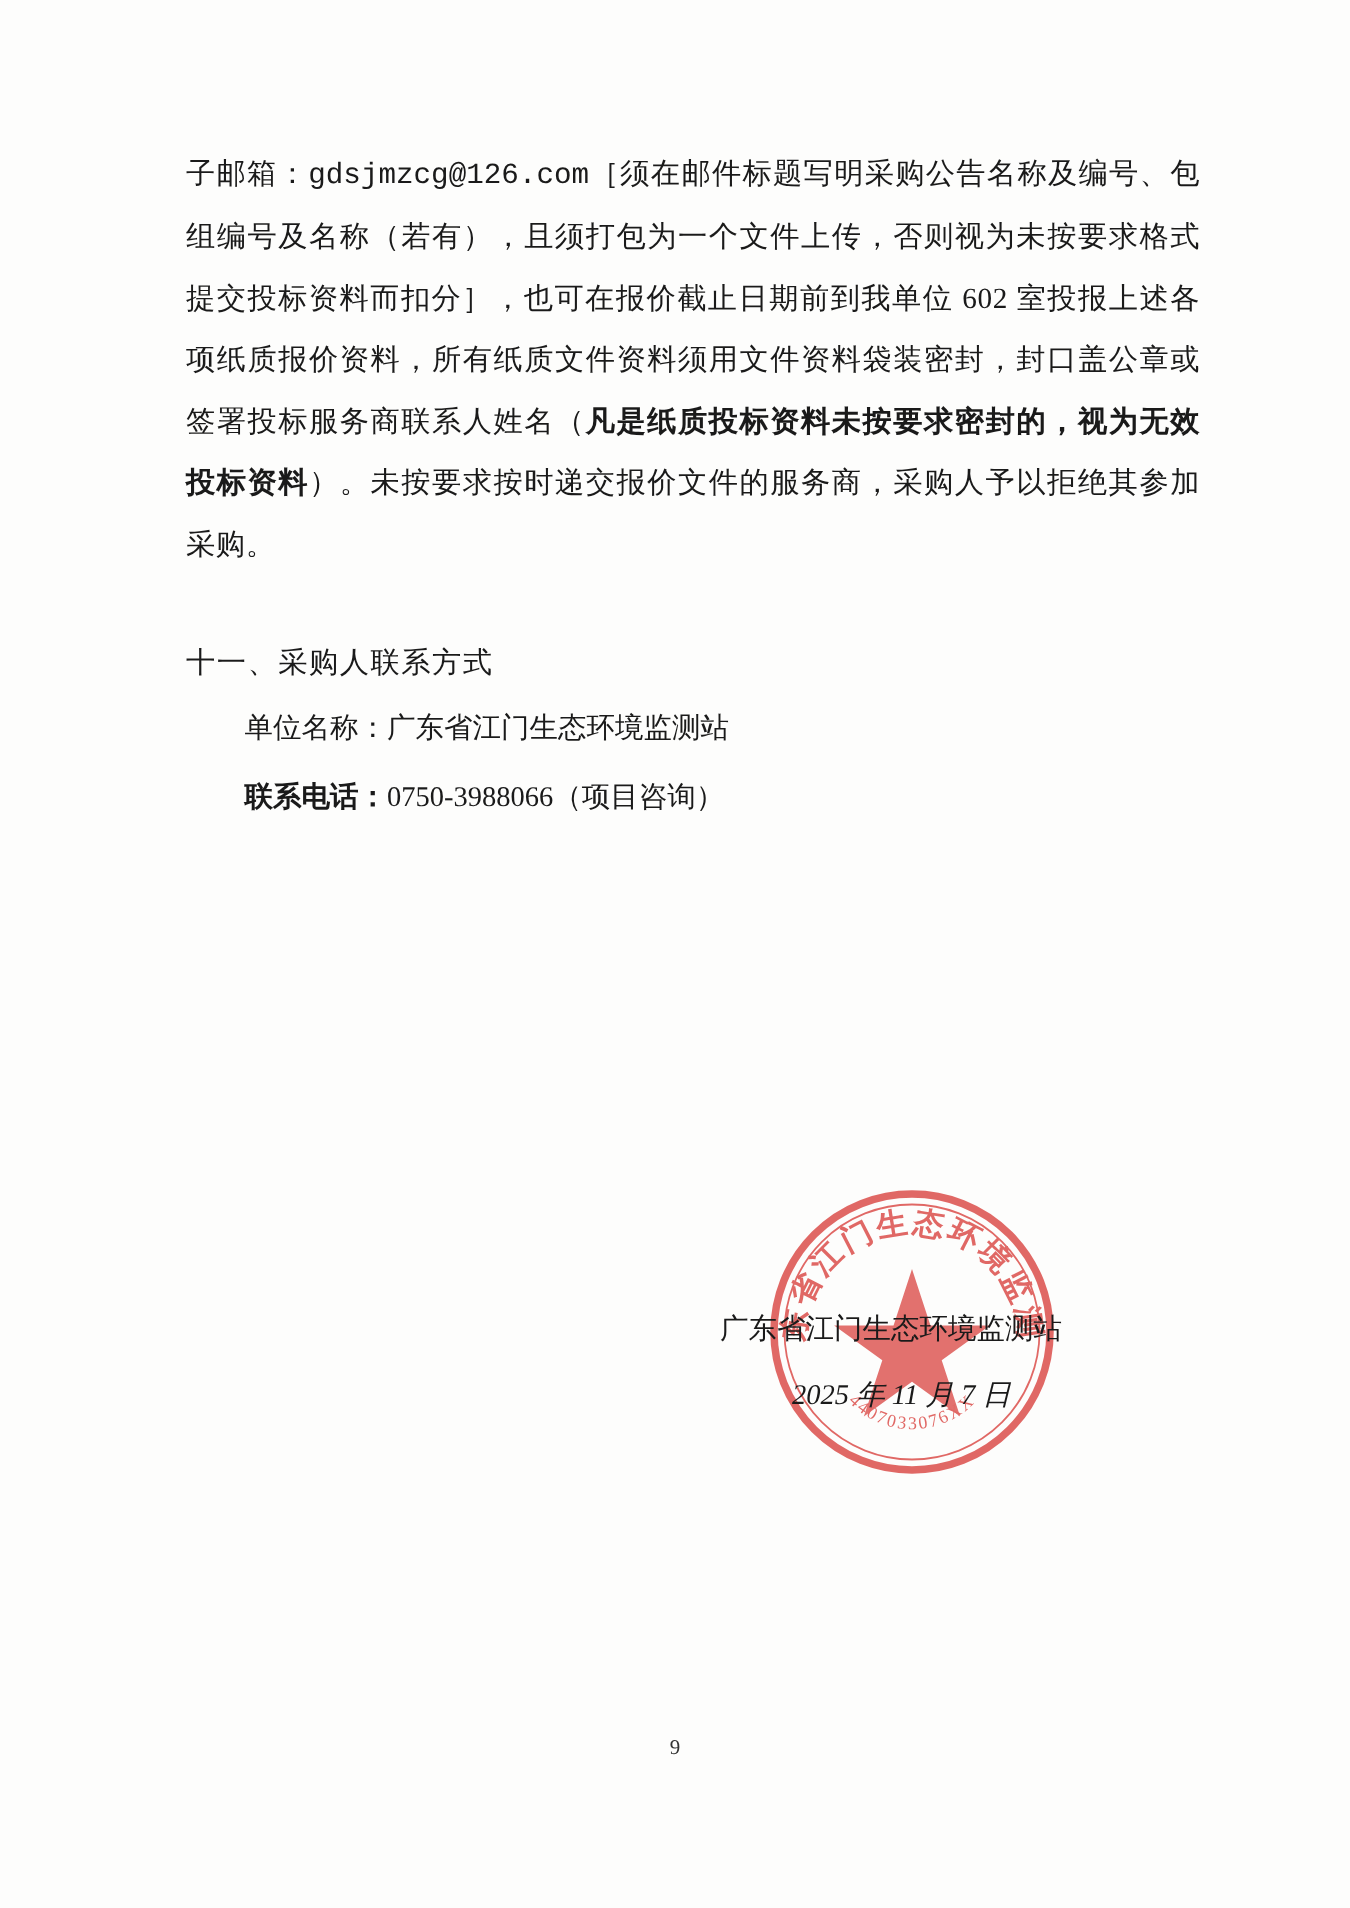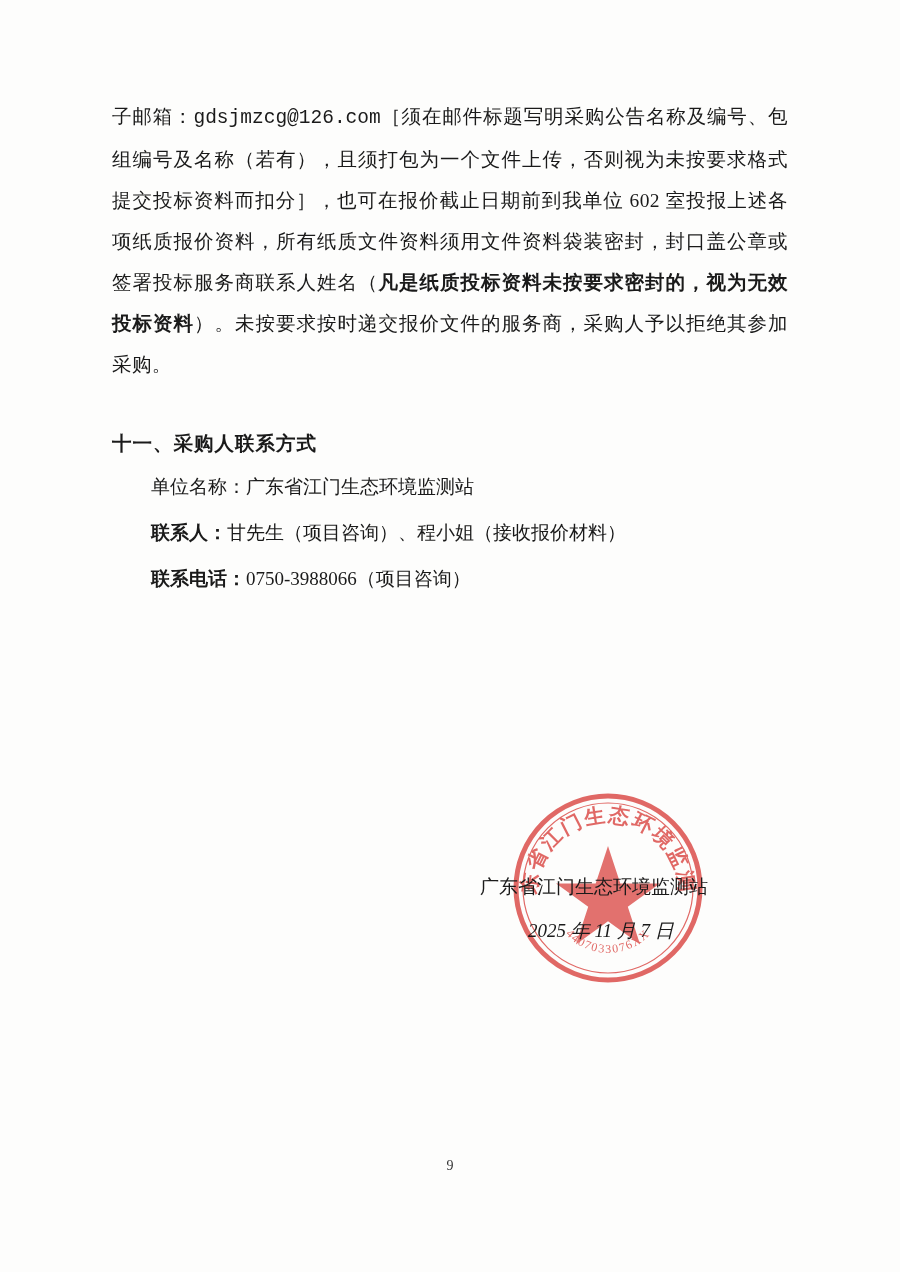--- a/index.html
+++ b/index.html
@@ -16,21 +16,21 @@
     overflow: hidden;
   }
   .page {
     position: relative;
     width: 900px;
     height: 1272px;
     background: #fdfdfc;
   }
   .content {
     position: absolute;
-    left: 112px;
+    left: 124px;
     top: 96px;
     width: 676px;
   }
   .para {
     font-size: 19.5px;
     line-height: 41px;
     text-align: justify;
     text-justify: inter-ideograph;
     letter-spacing: 0.4px;
     margin: 0;
@@ -43,21 +43,21 @@
   }
   .mono {
     font-family: "Liberation Mono", monospace;
     letter-spacing: 0;
   }
   .para-indent {
     text-indent: 39px;
   }
   .section-head {
     font-size: 19.5px;
-    font-weight: bold;
+    font-weight: normal;
     line-height: 41px;
     margin: 0;
     padding-top: 38px;
     letter-spacing: 1px;
   }
   .contact-list {
     margin: 0;
     padding: 0;
     list-style: none;
   }
@@ -127,23 +127,20 @@
     </p>
 
 
     <h2 class="section-head">十一、采购人联系方式</h2>
 
     <ul class="contact-list">
       <li class="contact-item">
         <span class="contact-label">单位名称：</span><span>广东省江门生态环境监测站</span>
       </li>
       <li class="contact-item">
-        <span class="contact-label b">联系人：</span><span>甘先生（项目咨询）、程小姐（接收报价材料）</span>
-      </li>
-      <li class="contact-item">
         <span class="contact-label b">联系电话：</span><span>0750-3988066（项目咨询）</span>
       </li>
     </ul>
 
   </div>
 
   <div class="seal">
     <svg width="200" height="200" viewBox="0 0 200 200" xmlns="http://www.w3.org/2000/svg">
       <g stroke="#d6302c" fill="none">
         <circle cx="100" cy="100" r="92" stroke-width="5"></circle>

